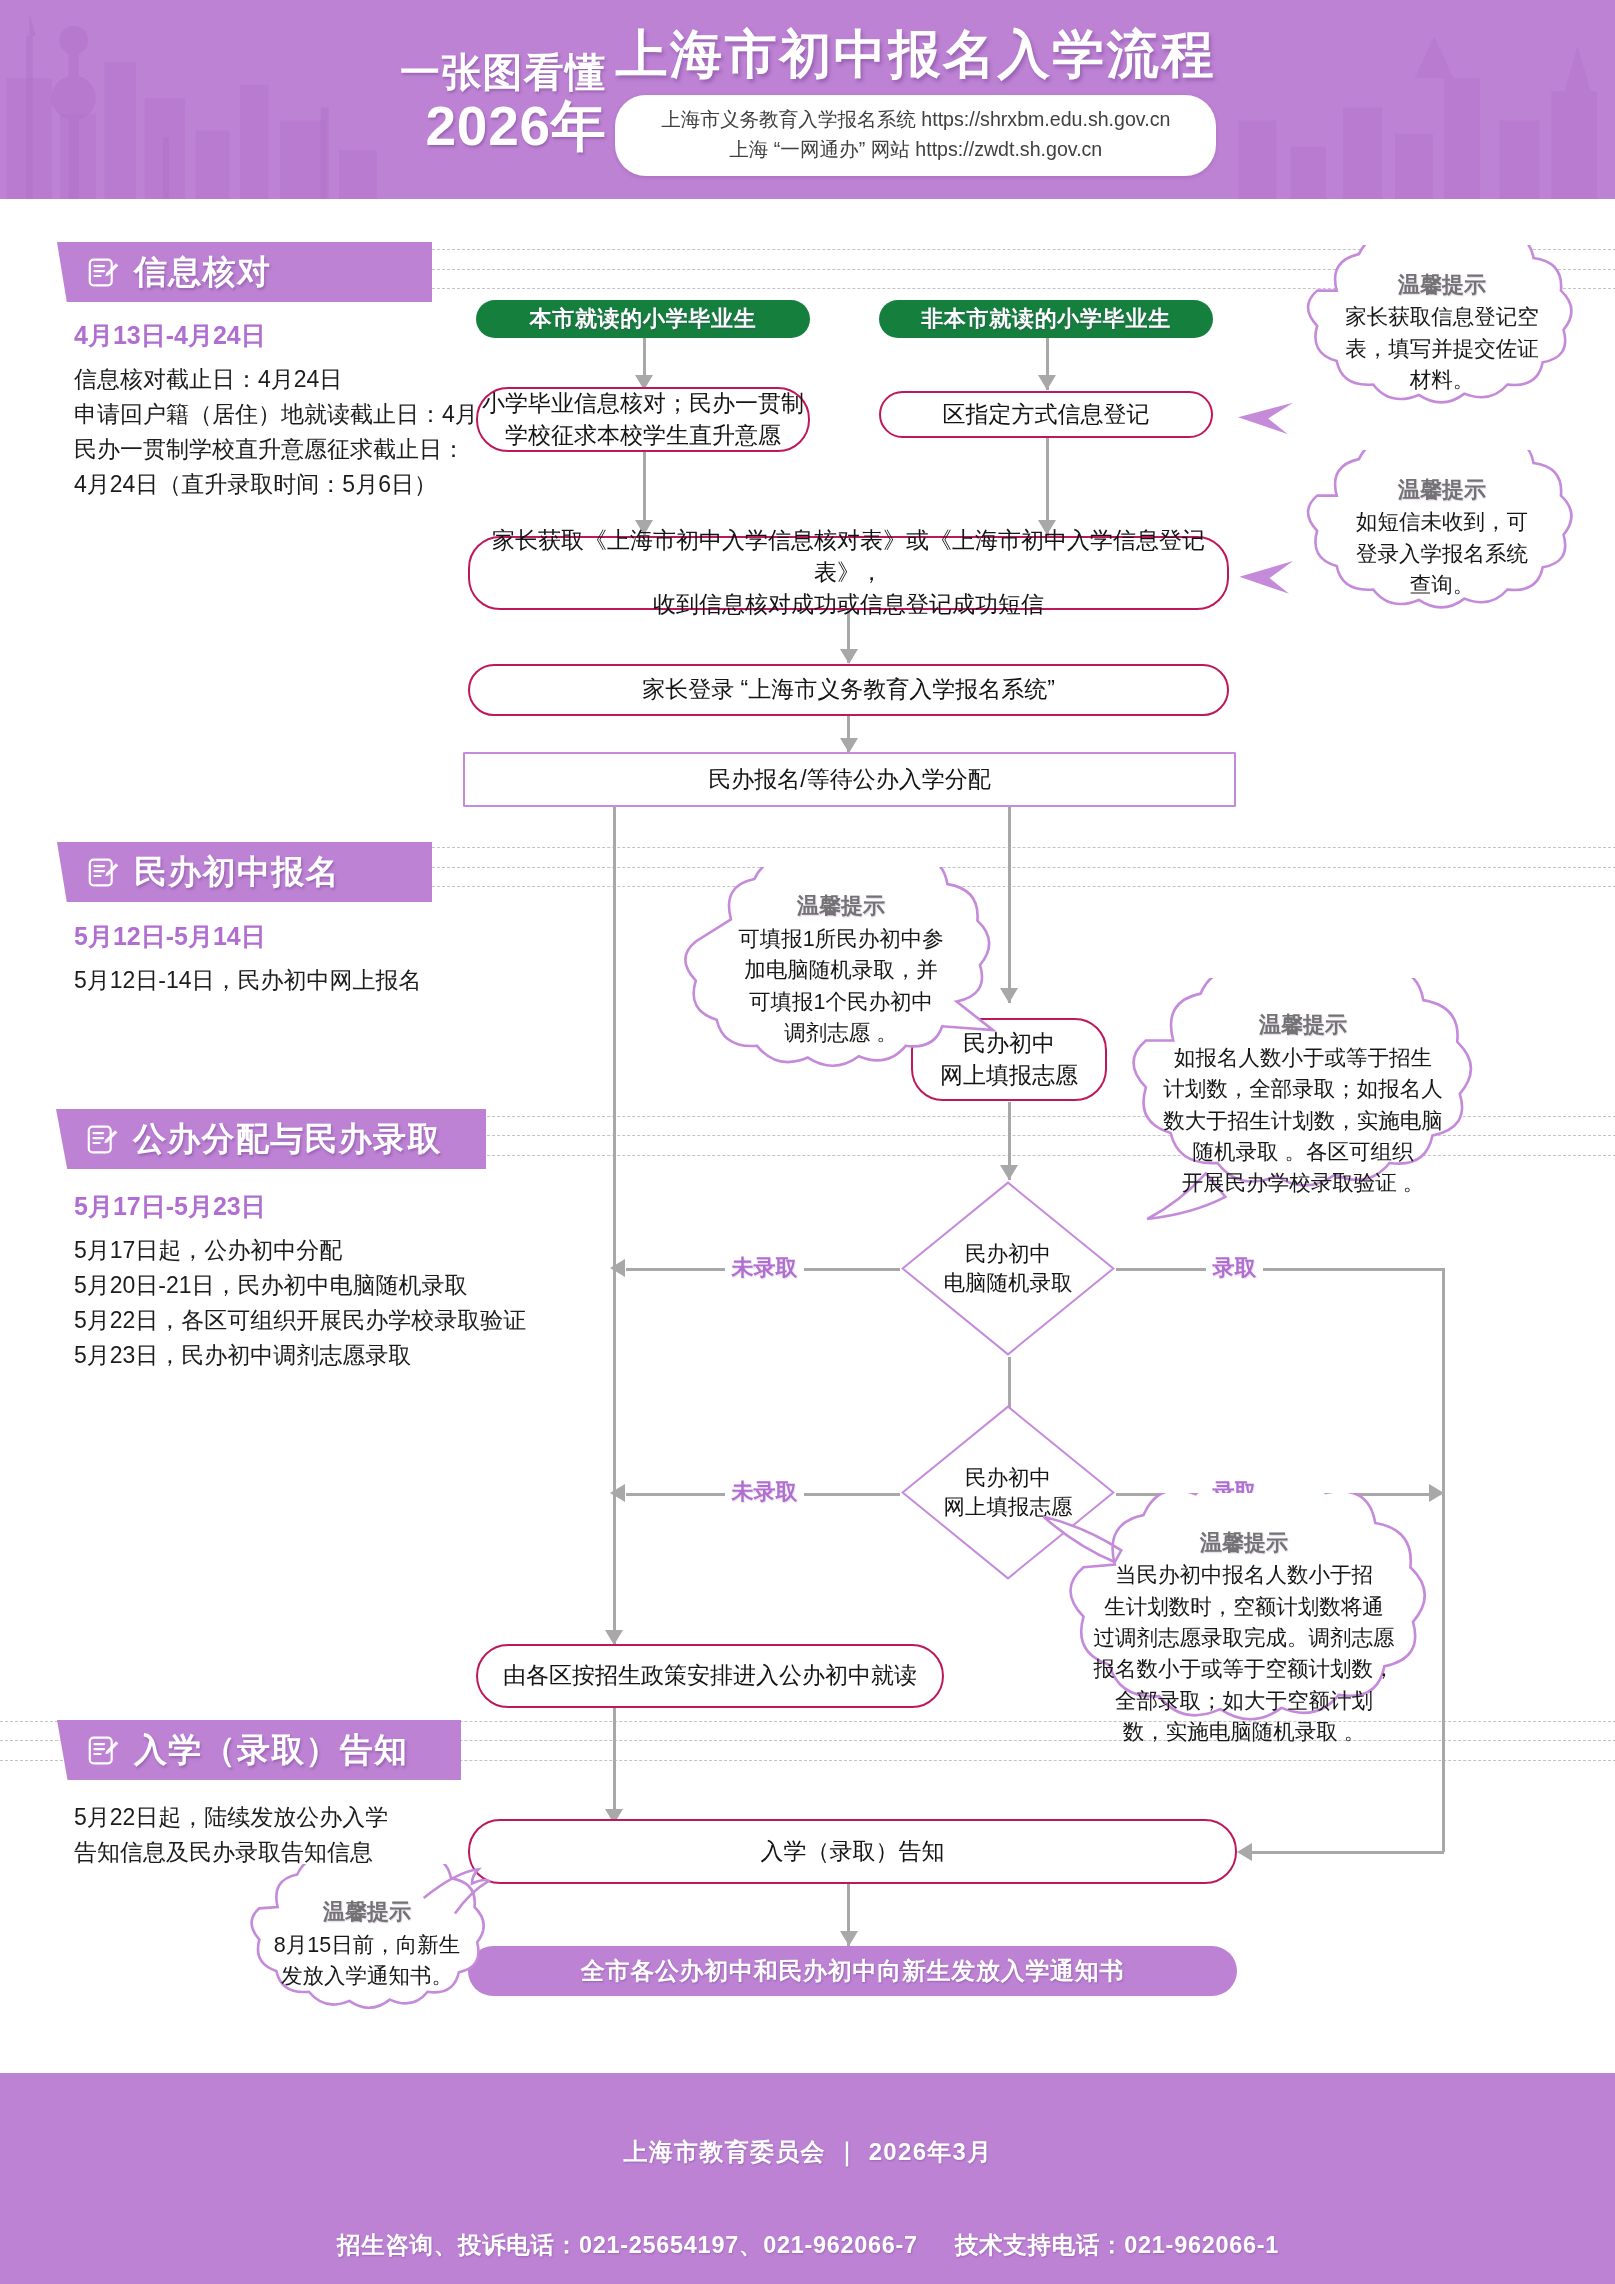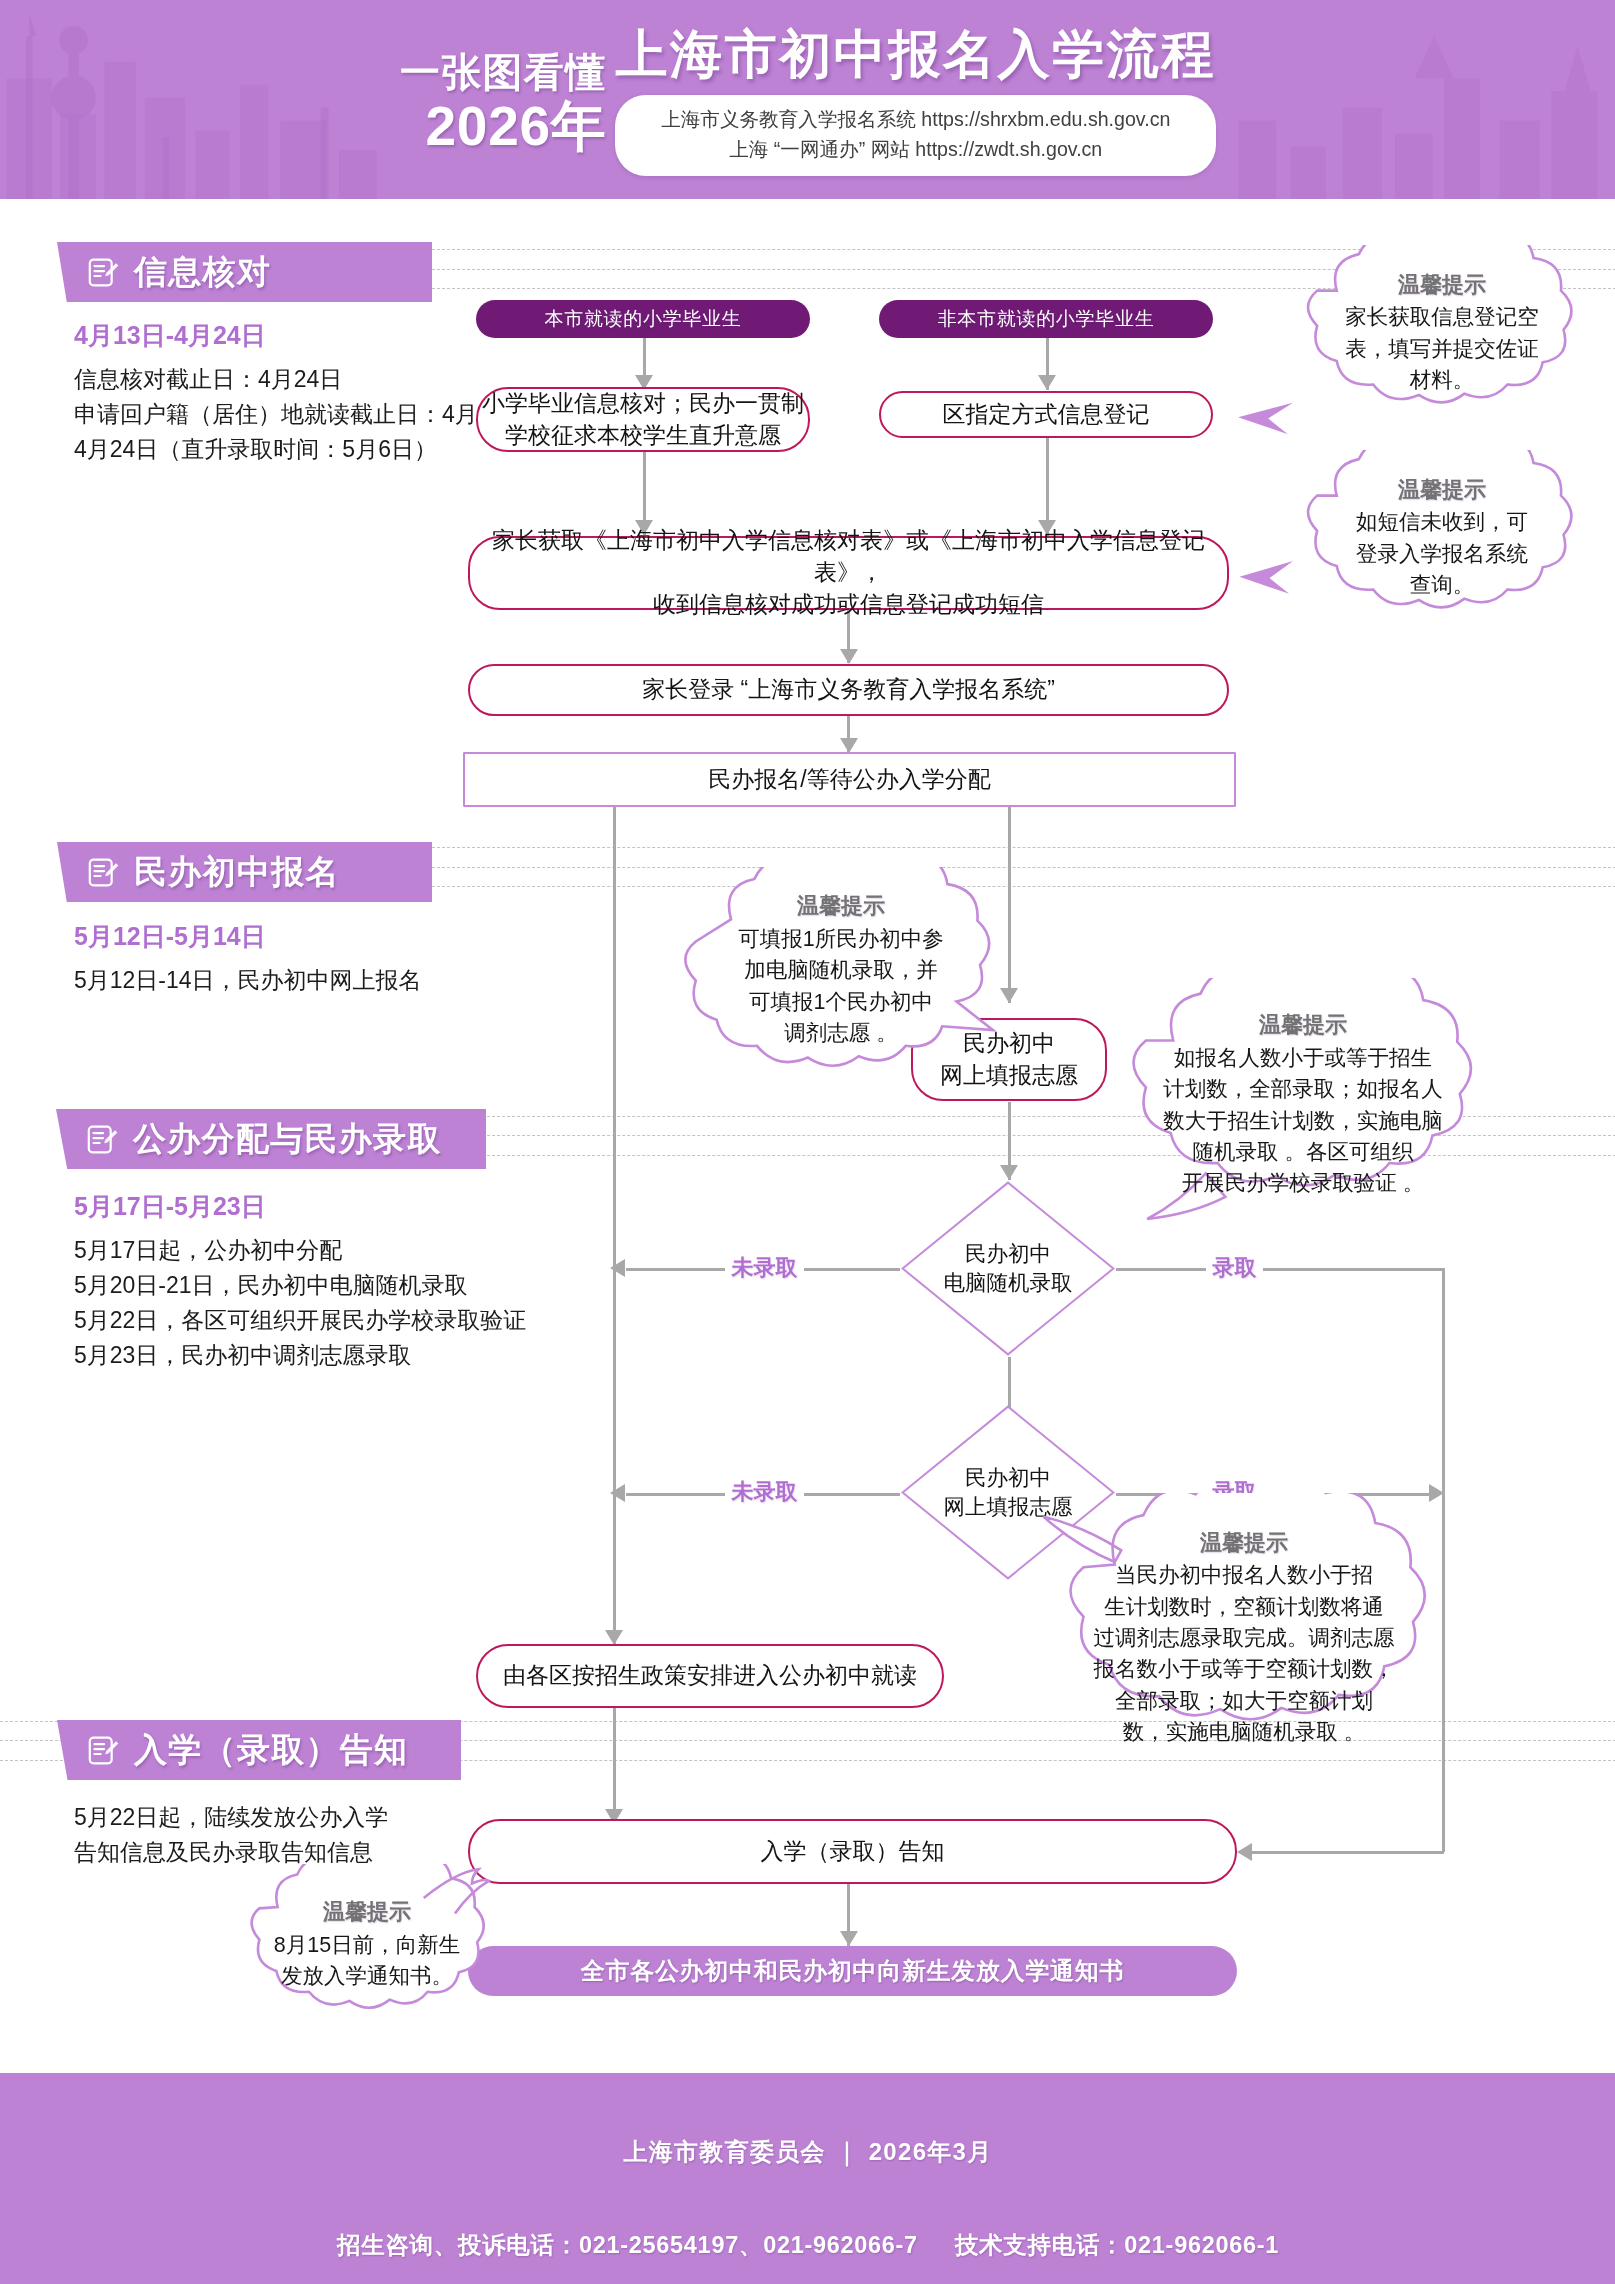--- a/index.html
+++ b/index.html
@@ -65,22 +65,22 @@
   .sec-body { position: absolute; }
   .sec-date {
     font-size: 25px; font-weight: 700; color: #b06fd0; letter-spacing: 0px;
     margin-bottom: 10.4px; white-space: nowrap;
   }
   .sec-line { font-size: 23px; color: #1c1c1c; line-height: 1.52; white-space: nowrap; }
 
   
   .node { position: absolute; display: flex; align-items: center; justify-content: center; text-align: center; }
   .node-filled {
-    background: #701a75; border-radius: 29px; color: #fff;
-    font-size: 19px; font-weight: 400; letter-spacing: 0.7px;
+    background: #15803d; border-radius: 29px; color: #fff;
+    font-size: 22px; font-weight: 700; letter-spacing: 0.7px;
     text-shadow: 0.7px 1.3px 2px rgba(80,35,110,.35);
   }
   .node-outline {
     background: #fff; border: 2px solid #be185d; border-radius: 32px;
     color: #141414; font-size: 23px; line-height: 1.38;
   }
   .node-rect {
     background: #fff; border: 2px solid #c58ada; border-radius: 1.3px;
     color: #141414; font-size: 23px; line-height: 1.38;
   }
@@ -224,20 +224,21 @@
     <line x1="5.8" y1="14.4" x2="10" y2="14.4" stroke="#fff" stroke-width="1.5" stroke-linecap="round"></line>
     <path d="M20.6 5.6 L22.2 7.2 L15.4 14 L13.2 14.6 L13.8 12.4 Z" fill="#fff" opacity=".9"></path>
   </svg>
   <div class="sec-label">信息核对</div>
   <div class="tail"></div>
 </div>
 <div class="sec-body" style="left:74px;top:319px;">
   <div class="sec-date">4月13日-4月24日</div>
   <div class="sec-line">信息核对截止日：4月24日</div>
   <div class="sec-line">申请回户籍（居住）地就读截止日：4月24日</div>
+  <div class="sec-line">民办一贯制学校直升意愿征求截止日：</div>
   <div class="sec-line">4月24日（直升录取时间：5月6日）</div>
 </div>
 
 <div class="sec-tab" style="left:57px;top:842px;width:375px;">
   <svg class="sec-ico" viewBox="0 0 24 24">
     <rect x="2.6" y="3.2" width="15" height="17.6" rx="2.6" fill="none" stroke="#fff" stroke-width="1.5"></rect>
     <line x1="5.8" y1="7.6" x2="12.4" y2="7.6" stroke="#fff" stroke-width="1.5" stroke-linecap="round"></line>
     <line x1="5.8" y1="11" x2="12.4" y2="11" stroke="#fff" stroke-width="1.5" stroke-linecap="round"></line>
     <line x1="5.8" y1="14.4" x2="10" y2="14.4" stroke="#fff" stroke-width="1.5" stroke-linecap="round"></line>
     <path d="M20.6 5.6 L22.2 7.2 L15.4 14 L13.2 14.6 L13.8 12.4 Z" fill="#fff" opacity=".9"></path>

